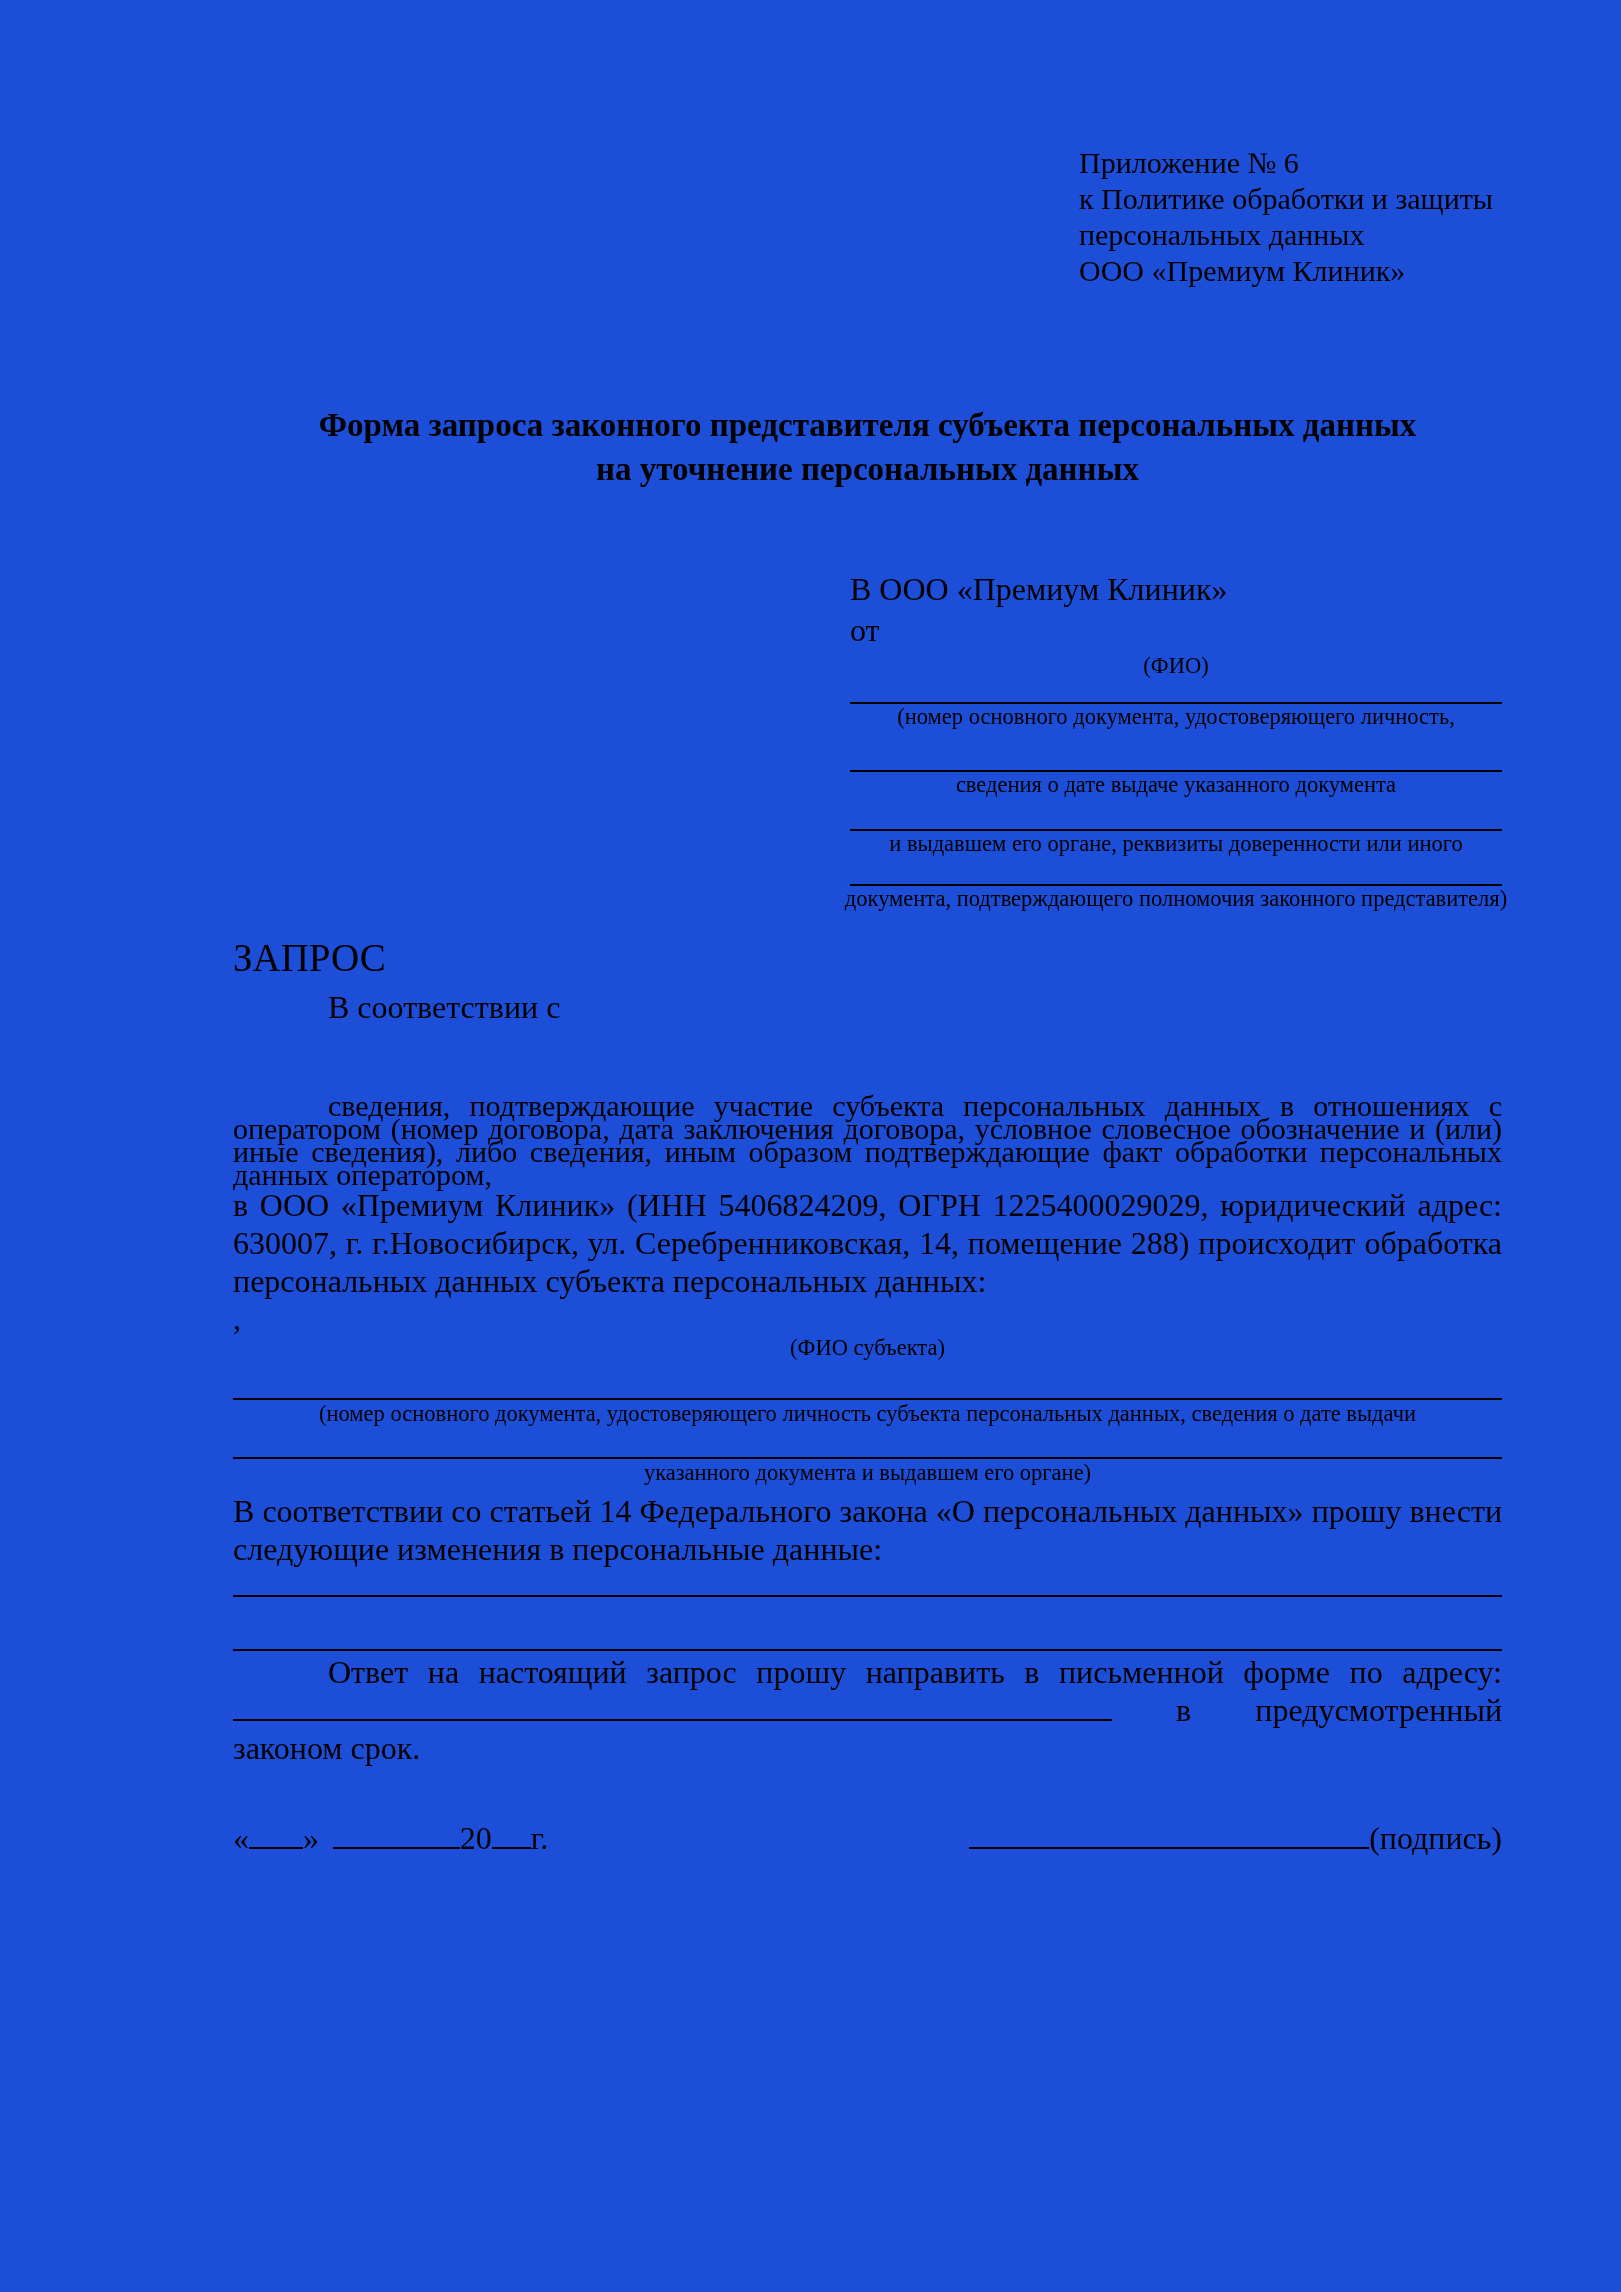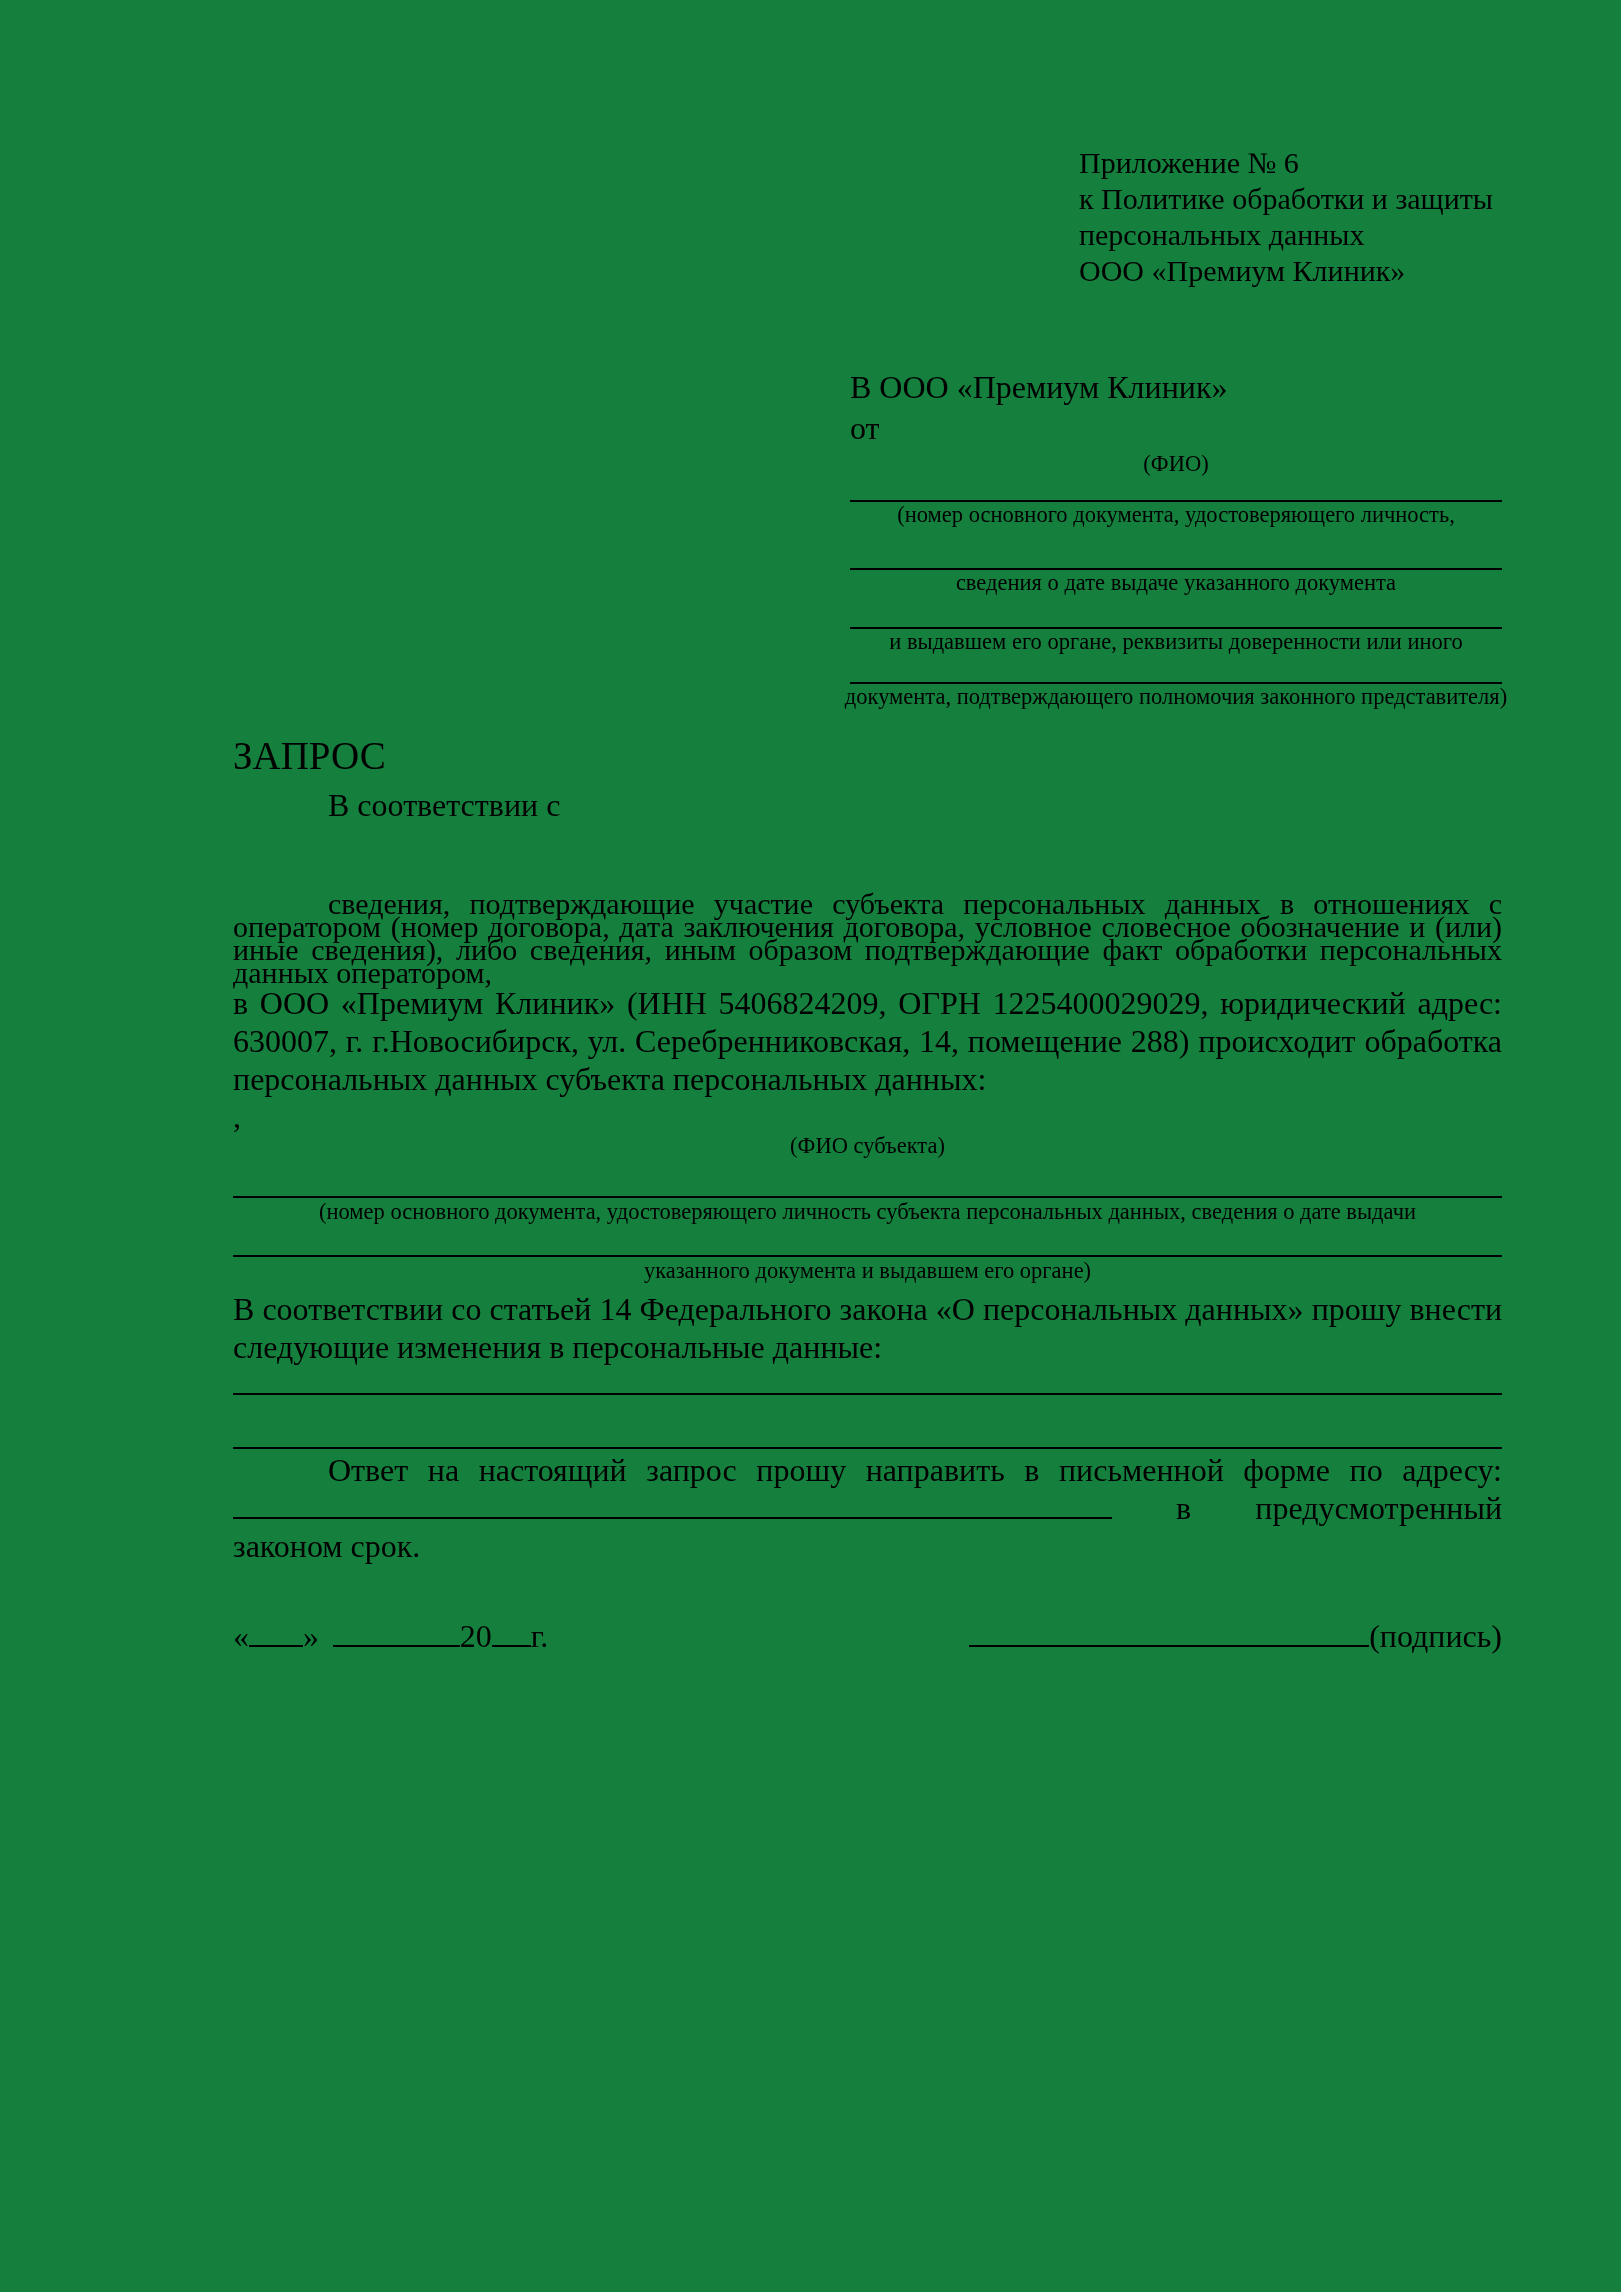--- a/index.html
+++ b/index.html
@@ -6,21 +6,21 @@
   html, body { background: #ffffff; }
   body {
     width: 1621px; height: 2293px;
     font-family: "Liberation Serif", "DejaVu Serif", serif;
     color: #000000;
     position: relative;
   }
   .page {
     width: 1621px; height: 2293px;
     padding: 145px 119px 0 233px;
-    background: #15803d;
+    background: #1d4ed8;
     overflow: hidden;
   }
   
   .appendix {
     margin-left: 846px;
     width: 425px;
     font-size: 30px;
     line-height: 36px;
   }
   
@@ -122,20 +122,24 @@
 
 <div class="page">
 
   <div class="appendix">
     <div>Приложение № 6</div>
     <div>к Политике обработки и защиты</div>
     <div>персональных данных</div>
     <div>ООО «Премиум Клиник»</div>
   </div>
 
+  <div class="doc-title">
+    <div>Форма запроса законного представителя субъекта персональных данных</div>
+    <div>на уточнение персональных данных</div>
+  </div>
 
   <div class="addressee">
     <div class="addr-to">В ООО «Премиум Клиник»</div>
     <div class="flex-base from-row">
       <span>от</span>
       <span class="gap"></span>
       <span class="fill"></span>
     </div>
     <div class="cap">
       <span>(ФИО)</span>

